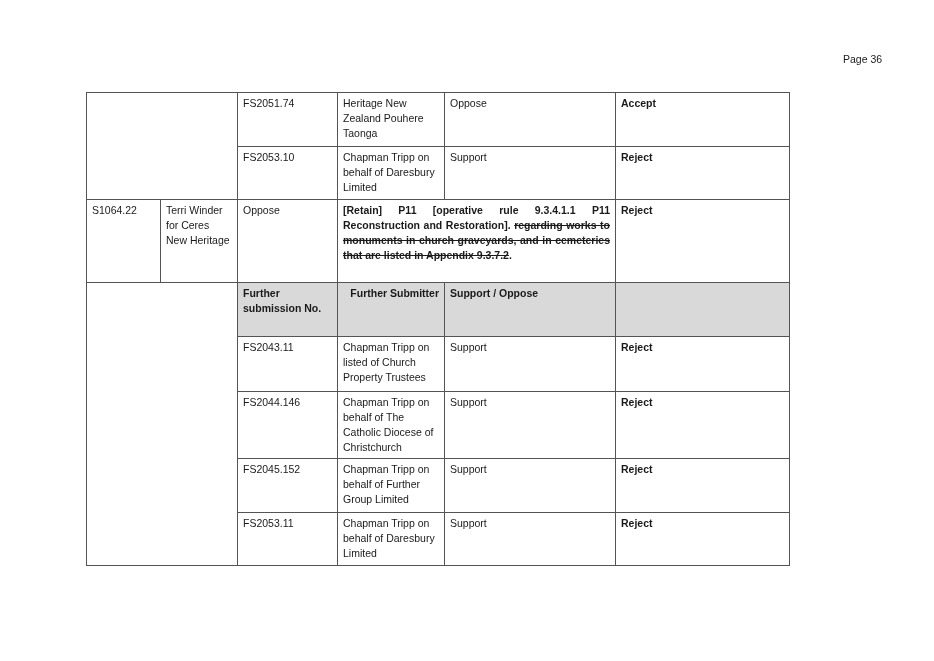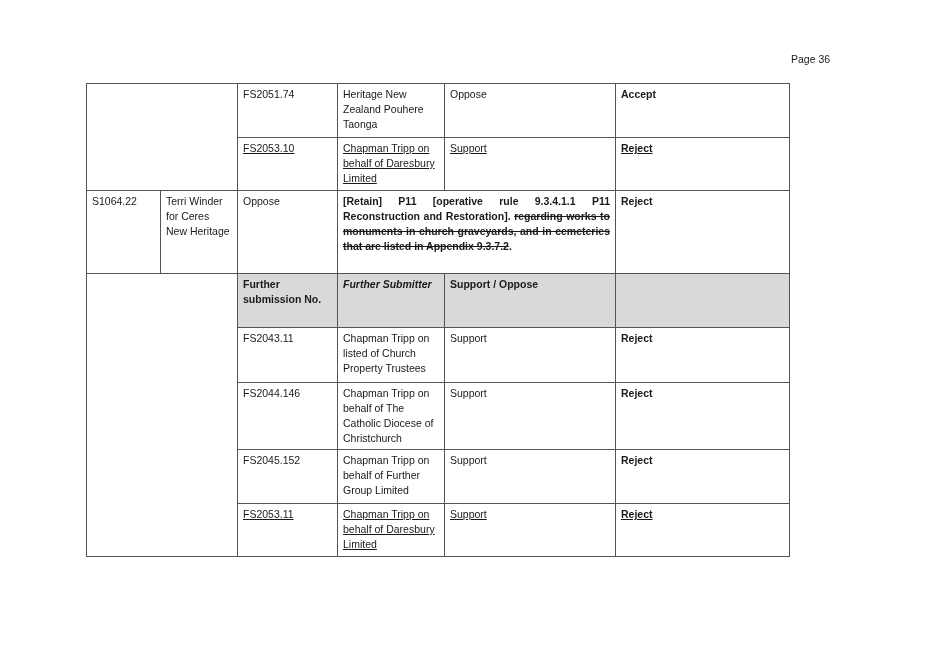--- a/index.html
+++ b/index.html
@@ -8,52 +8,52 @@
     width: 934px;
     height: 661px;
     background: #ffffff;
     font-family: "Liberation Sans", sans-serif;
     color: var(--text, #1a1a1a);
     overflow: hidden;
   }
   .page-number {
     position: absolute;
     top: 52px;
-    left: 791px;
+    left: 843px;
     font-size: 10.5px;
     line-height: 15px;
   }
   table.doc {
     position: absolute;
     left: 86px;
-    top: 83px;
+    top: 92px;
     width: 703px;
     border-collapse: collapse;
     table-layout: fixed;
   }
   table.doc td {
     border: 1px solid var(--border, #545454);
     vertical-align: top;
     padding: 3px 5px;
     font-size: 10.5px;
     line-height: 15px;
     color: var(--text, #1a1a1a);
     overflow: hidden;
     word-wrap: break-word;
   }
   tr.h54 { height: 54px; }
-  tr.h53 { height: 53px; text-decoration: underline; }
+  tr.h53 { height: 53px; }
   tr.h83 { height: 83px; }
   tr.h55 { height: 55px; }
   tr.h66 { height: 66px; }
   tr.hdr td {
     background: var(--header-fill, #d9d9d9);
     font-weight: 700;
   }
-  td.center { text-align: left; font-style: italic; }
+  td.center { text-align: right; }
   td.decision { font-weight: 700; }
   td.relief { text-align: justify; font-weight: bold; }
   td.subno { padding-left: 12px; margin-top: 12px; }
   td.stance-c { padding-left: 18px; }
   .struck { text-decoration: line-through; }
 </style>
 </head>
 <body style="--header-fill: #d9d9d9; --border: #545454; --text: #1a1a1a;">
 
 <div class="page">

